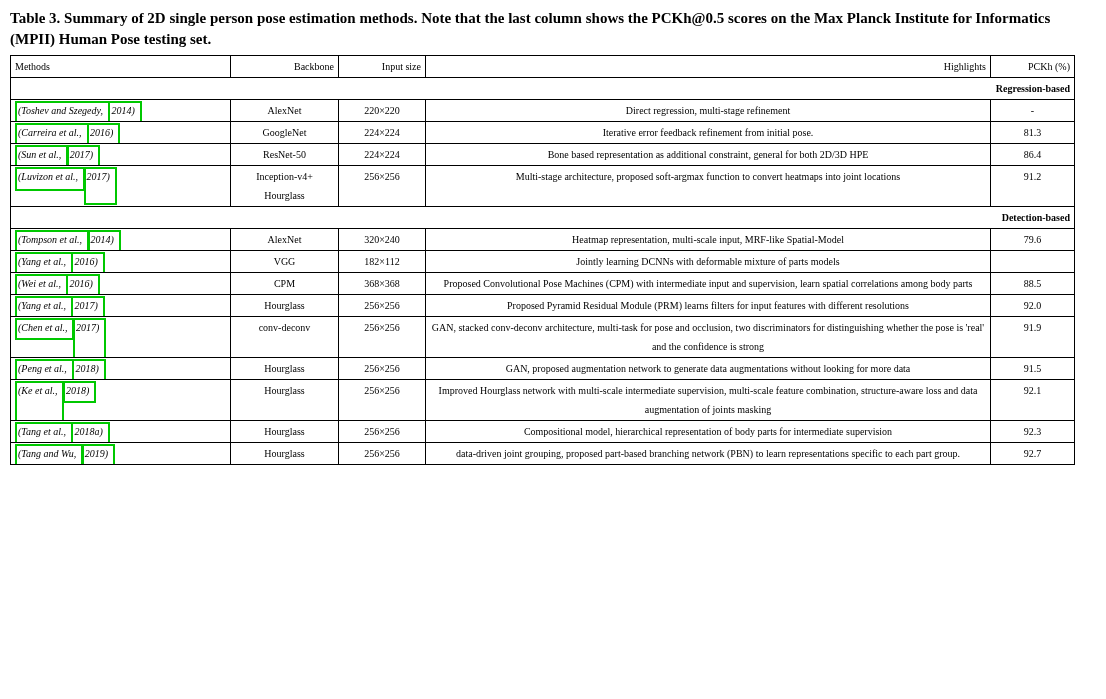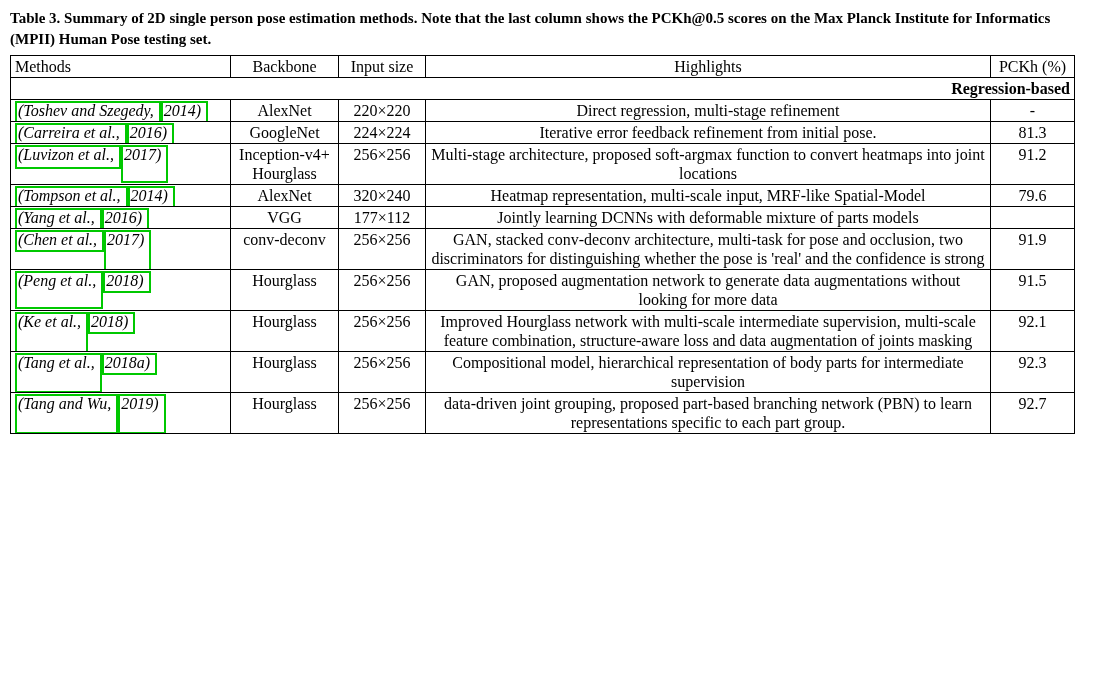--- a/index.html
+++ b/index.html
@@ -18,30 +18,30 @@
     font-weight: bold;
     line-height: 21px;
     margin-bottom: 5px;
     width: 1088px;
   }
 
   table.methods-table {
     border-collapse: collapse;
     table-layout: fixed;
     width: 1064px;
-    font-size: 16px;
+    font-size: 10px;
   }
   th, td {
     border: 1px solid #000;
     padding: 1px 4px;
     line-height: 19px;
     vertical-align: top;
     overflow: hidden;
   }
-  thead th { font-weight: normal; text-align: center; }
+  thead th { font-weight: normal; text-align: right; }
   thead th.th-methods { text-align: left; }
 
   td.center { text-align: center; }
   td.methods { text-align: left; white-space: nowrap; font-style: italic; }
 
   tr.section-row td {
     font-weight: bold;
     text-align: right;
   }
 
@@ -107,58 +107,91 @@
     <td class="methods">
       <span class="gbox" style="--bh: 18px;">(Carreira et al.,</span>
       <span class="gbox" style="--bh: 18px;">2016)</span>
     </td>
     <td class="center">GoogleNet</td>
     <td class="center">224×224</td>
     <td class="center">Iterative error feedback refinement from initial pose.</td>
     <td class="center">81.3</td>
   </tr>
 
+  <tr>
+    <td class="methods">
+      <span class="gbox" style="--bh: 18px;">(Sun et al.,</span>
+      <span class="gbox" style="--bh: 18px;">2017)</span>
+    </td>
+    <td class="center">ResNet-50</td>
+    <td class="center">224×224</td>
+    <td class="center">Bone based representation as additional constraint, general for both 2D/3D HPE</td>
+    <td class="center">86.4</td>
+  </tr>
 
   <tr>
     <td class="methods">
       <span class="gbox" style="--bh: 20px;">(Luvizon et al.,</span>
       <span class="gbox" style="--bh: 34px;">2017)</span>
     </td>
     <td class="center">Inception-v4+ Hourglass</td>
     <td class="center">256×256</td>
     <td class="center">Multi-stage architecture, proposed soft-argmax function to convert heatmaps into joint locations</td>
     <td class="center">91.2</td>
   </tr>
 
+  <tr class="section-row">
+    <td colspan="5">Detection-based</td>
+  </tr>
 
   <tr>
     <td class="methods">
       <span class="gbox" style="--bh: 18px;">(Tompson et al.,</span>
       <span class="gbox" style="--bh: 18px;">2014)</span>
     </td>
     <td class="center">AlexNet</td>
     <td class="center">320×240</td>
     <td class="center">Heatmap representation, multi-scale input, MRF-like Spatial-Model</td>
     <td class="center">79.6</td>
   </tr>
 
   <tr>
     <td class="methods">
       <span class="gbox" style="--bh: 18px;">(Yang et al.,</span>
       <span class="gbox" style="--bh: 18px;">2016)</span>
     </td>
     <td class="center">VGG</td>
-    <td class="center">177×112</td>
+    <td class="center">182×112</td>
     <td class="center">Jointly learning DCNNs with deformable mixture of parts models</td>
     <td class="center"></td>
   </tr>
 
 
-
-
+  <tr>
+    <td class="methods">
+      <span class="gbox" style="--bh: 40px;">(Wei et al.,</span>
+      <span class="gbox" style="--bh: 18px;">2016)</span>
+    </td>
+    <td class="center">CPM</td>
+    <td class="center">368×368</td>
+    <td class="center">Proposed Convolutional Pose Machines (CPM) with intermediate input and supervision, learn spatial correlations among body parts</td>
+    <td class="center">88.5</td>
+  </tr>
+
+
+  <tr>
+    <td class="methods">
+      <span class="gbox" style="--bh: 18px;">(Yang et al.,</span>
+      <span class="gbox" style="--bh: 18px;">2017)</span>
+    </td>
+    <td class="center">Hourglass</td>
+    <td class="center">256×256</td>
+    <td class="center">Proposed Pyramid Residual Module (PRM) learns filters for input features with different resolutions</td>
+    <td class="center">92.0</td>
+  </tr>
 
   <tr>
     <td class="methods">
       <span class="gbox" style="--bh: 18px;">(Chen et al.,</span>
       <span class="gbox" style="--bh: 46px;">2017)</span>
     </td>
     <td class="center">conv-deconv</td>
     <td class="center">256×256</td>
     <td class="center">GAN, stacked conv-deconv architecture, multi-task for pose and occlusion, two discriminators for distinguishing whether the pose is 'real' and the confidence is strong</td>
     <td class="center">91.9</td>

